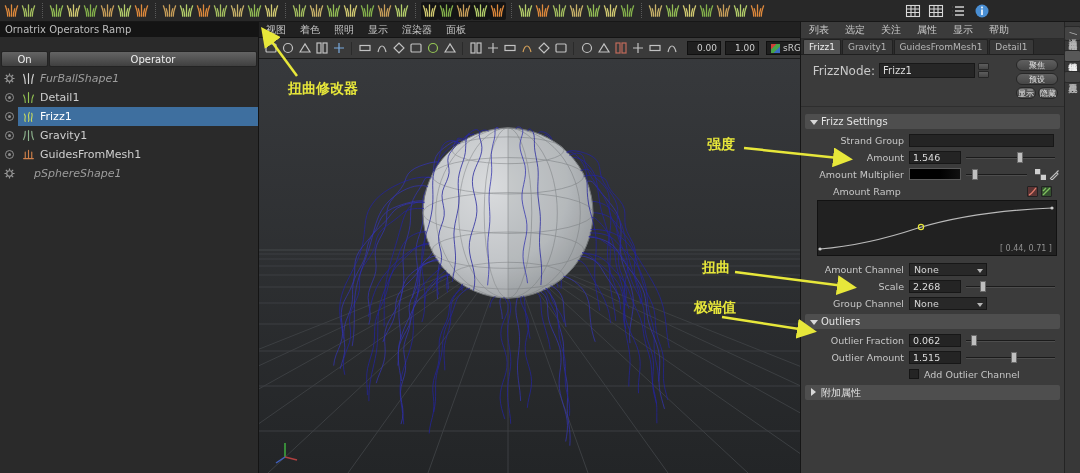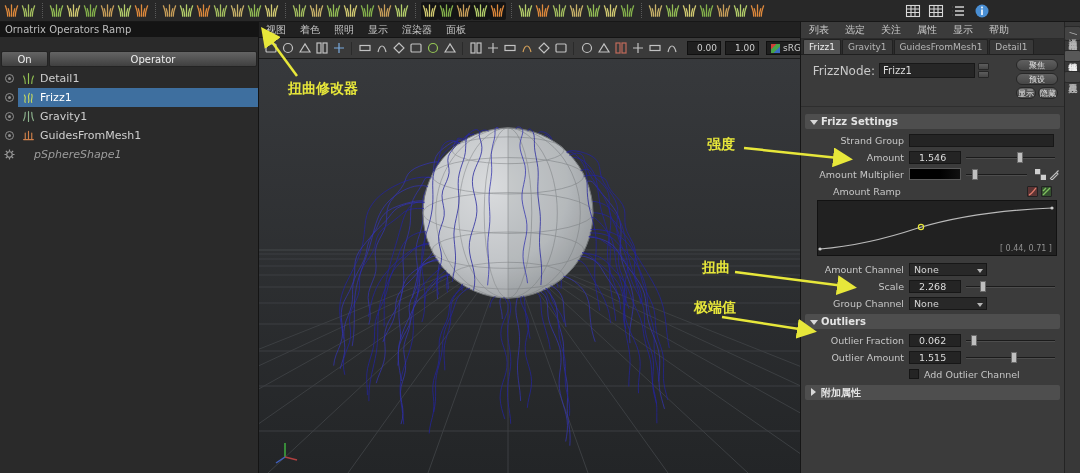--- a/index.html
+++ b/index.html
@@ -61,26 +61,26 @@
   .node-row{position:absolute;left:0;top:8px;display:flex;align-items:center}
   .node-row .nl{width:78px;text-align:right;font-size:12px;color:#c9c9c9;padding-right:4px}
   .node-field{width:96px;height:15px;background:#262626;border:1px solid #181818;color:#ddd;font-size:10px;padding:0 3px;display:flex;align-items:center}
   .node-icons{display:flex;flex-direction:column;gap:1px;margin-left:3px}
   .node-icons div{width:11px;height:7px;background:linear-gradient(#5d5d5d,#454545);border:1px solid #262626;border-radius:1px}
   .head-btns{position:absolute;right:6px;top:4px;width:42px}
   .hbtn{height:12px;background:linear-gradient(#606060,#464646);border:1px solid #272727;border-radius:6px;color:#e6e6e6;font-size:8px;display:flex;align-items:center;justify-content:center;margin-bottom:2px;cursor:default}
   .hbtn-row{display:flex;gap:2px}
   .hbtn-row .hbtn{flex:1}
   #ae-body{padding:4px 4px}
-  .sec-h{height:15px;background:#4e4e4e;border-radius:2px;display:flex;align-items:center;font-size:10px;font-weight:bold;color:#e3e3e3;padding-left:16px;position:relative;margin:3px 0}
+  .sec-h{height:15px;background:#4e4e4e;border-radius:2px;display:flex;align-items:center;font-size:10px;font-weight:normal;color:#e3e3e3;padding-left:16px;position:relative;margin:3px 0}
   .sec-h::before{content:"";position:absolute;left:5px;top:6px;border:4px solid transparent;border-top:5px solid #d8d8d8;border-bottom:none}
   .sec-h.closed::before{left:6px;top:3px;border:4px solid transparent;border-left:5px solid #d8d8d8;border-right:none}
   .ae-row{display:flex;align-items:center;height:16px;margin:1px 0}
   .ae-lbl{width:104px;text-align:right;font-size:9.5px;color:#c6c6c6;padding-right:5px;white-space:nowrap;flex:0 0 auto}
-  .ae-field{width:52px;height:13px;background:#242424;border:1px solid #171717;color:#dcdcdc;font-size:9.5px;padding:0 9px;display:flex;align-items:center;flex:0 0 auto}
+  .ae-field{width:52px;height:13px;background:#242424;border:1px solid #171717;color:#dcdcdc;font-size:9.5px;padding:0 3px;display:flex;align-items:center;flex:0 0 auto}
   .ae-field.wide{flex:1;margin-right:6px}
   .ae-slider{flex:1;height:13px;position:relative;margin:0 5px}
   .ae-slider .track{position:absolute;left:0;right:0;top:6px;height:2px;background:#1b1b1b;border-bottom:1px solid #4d4d4d}
   .ae-slider .handle{position:absolute;top:1px;width:6px;height:11px;background:#bfbfbf;border:1px solid #6a6a6a}
   .ae-dd{width:78px;height:13px;background:#282828;border:1px solid #171717;color:#d5d5d5;font-size:9.5px;display:flex;align-items:center;padding-left:4px;position:relative;flex:0 0 auto}
   .ae-dd::after{content:"";position:absolute;right:3px;top:5px;border:3.5px solid transparent;border-top:4px solid #b5b5b5;border-bottom:none}
   .ae-cb{width:10px;height:10px;background:#242424;border:1px solid #151515;margin-right:5px;flex:0 0 auto}
   .cb-lbl{font-size:9.5px;color:#c6c6c6}
   .ramp-lbl-row{display:flex;align-items:center;height:14px;margin-top:2px}
   .ramp-lbl{font-size:9.5px;color:#c6c6c6;margin-left:28px}
@@ -512,20 +512,36 @@
 </div>
 
 <div id="ops">
   <div class="title">Ornatrix Operators Ramp</div>
   <div class="spacer"></div>
   <div class="cols">
     <div class="colbtn col-on">On</div>
     <div class="colbtn col-operator">Operator</div>
   </div>
 
+  <div class="op-row shape">
+    <div class="tg tg-gear">
+        <svg viewBox="0 0 12 12">
+          <circle cx="6" cy="6" r="3"></circle>
+          <path d="M6 0.5 V2.5 M6 9.5 V11.5 M0.5 6 H2.5 M9.5 6 H11.5 M2 2 L3.4 3.4 M8.6 8.6 L10 10 M10 2 L8.6 3.4 M3.4 8.6 L2 10"></path>
+        </svg>
+      </div>
+    <div class="body">
+        <span class="ticon">
+          <svg viewBox="0 0 16 16" style="stroke:#d8d8d8">
+            <path d="M8 14 V2 M4 14 C4 9 3 6 2 3 M12 14 C12 9 13 6 14 3"></path>
+          </svg>
+        </span>
+        <span class="lbl">FurBallShape1</span>
+      </div>
+  </div>
 
   <div class="op-row">
     <div class="tg">
         <span class="tg-c"></span>
       </div>
     <div class="body">
         <span class="ticon">
           <svg viewBox="0 0 16 16" style="stroke:#95c654">
             <path d="M8 14 C8 9 8 5 8 2 M4 14 C4 10 3 7 2 5 M12 14 C12 10 13 7 14 5"></path>
           </svg>

